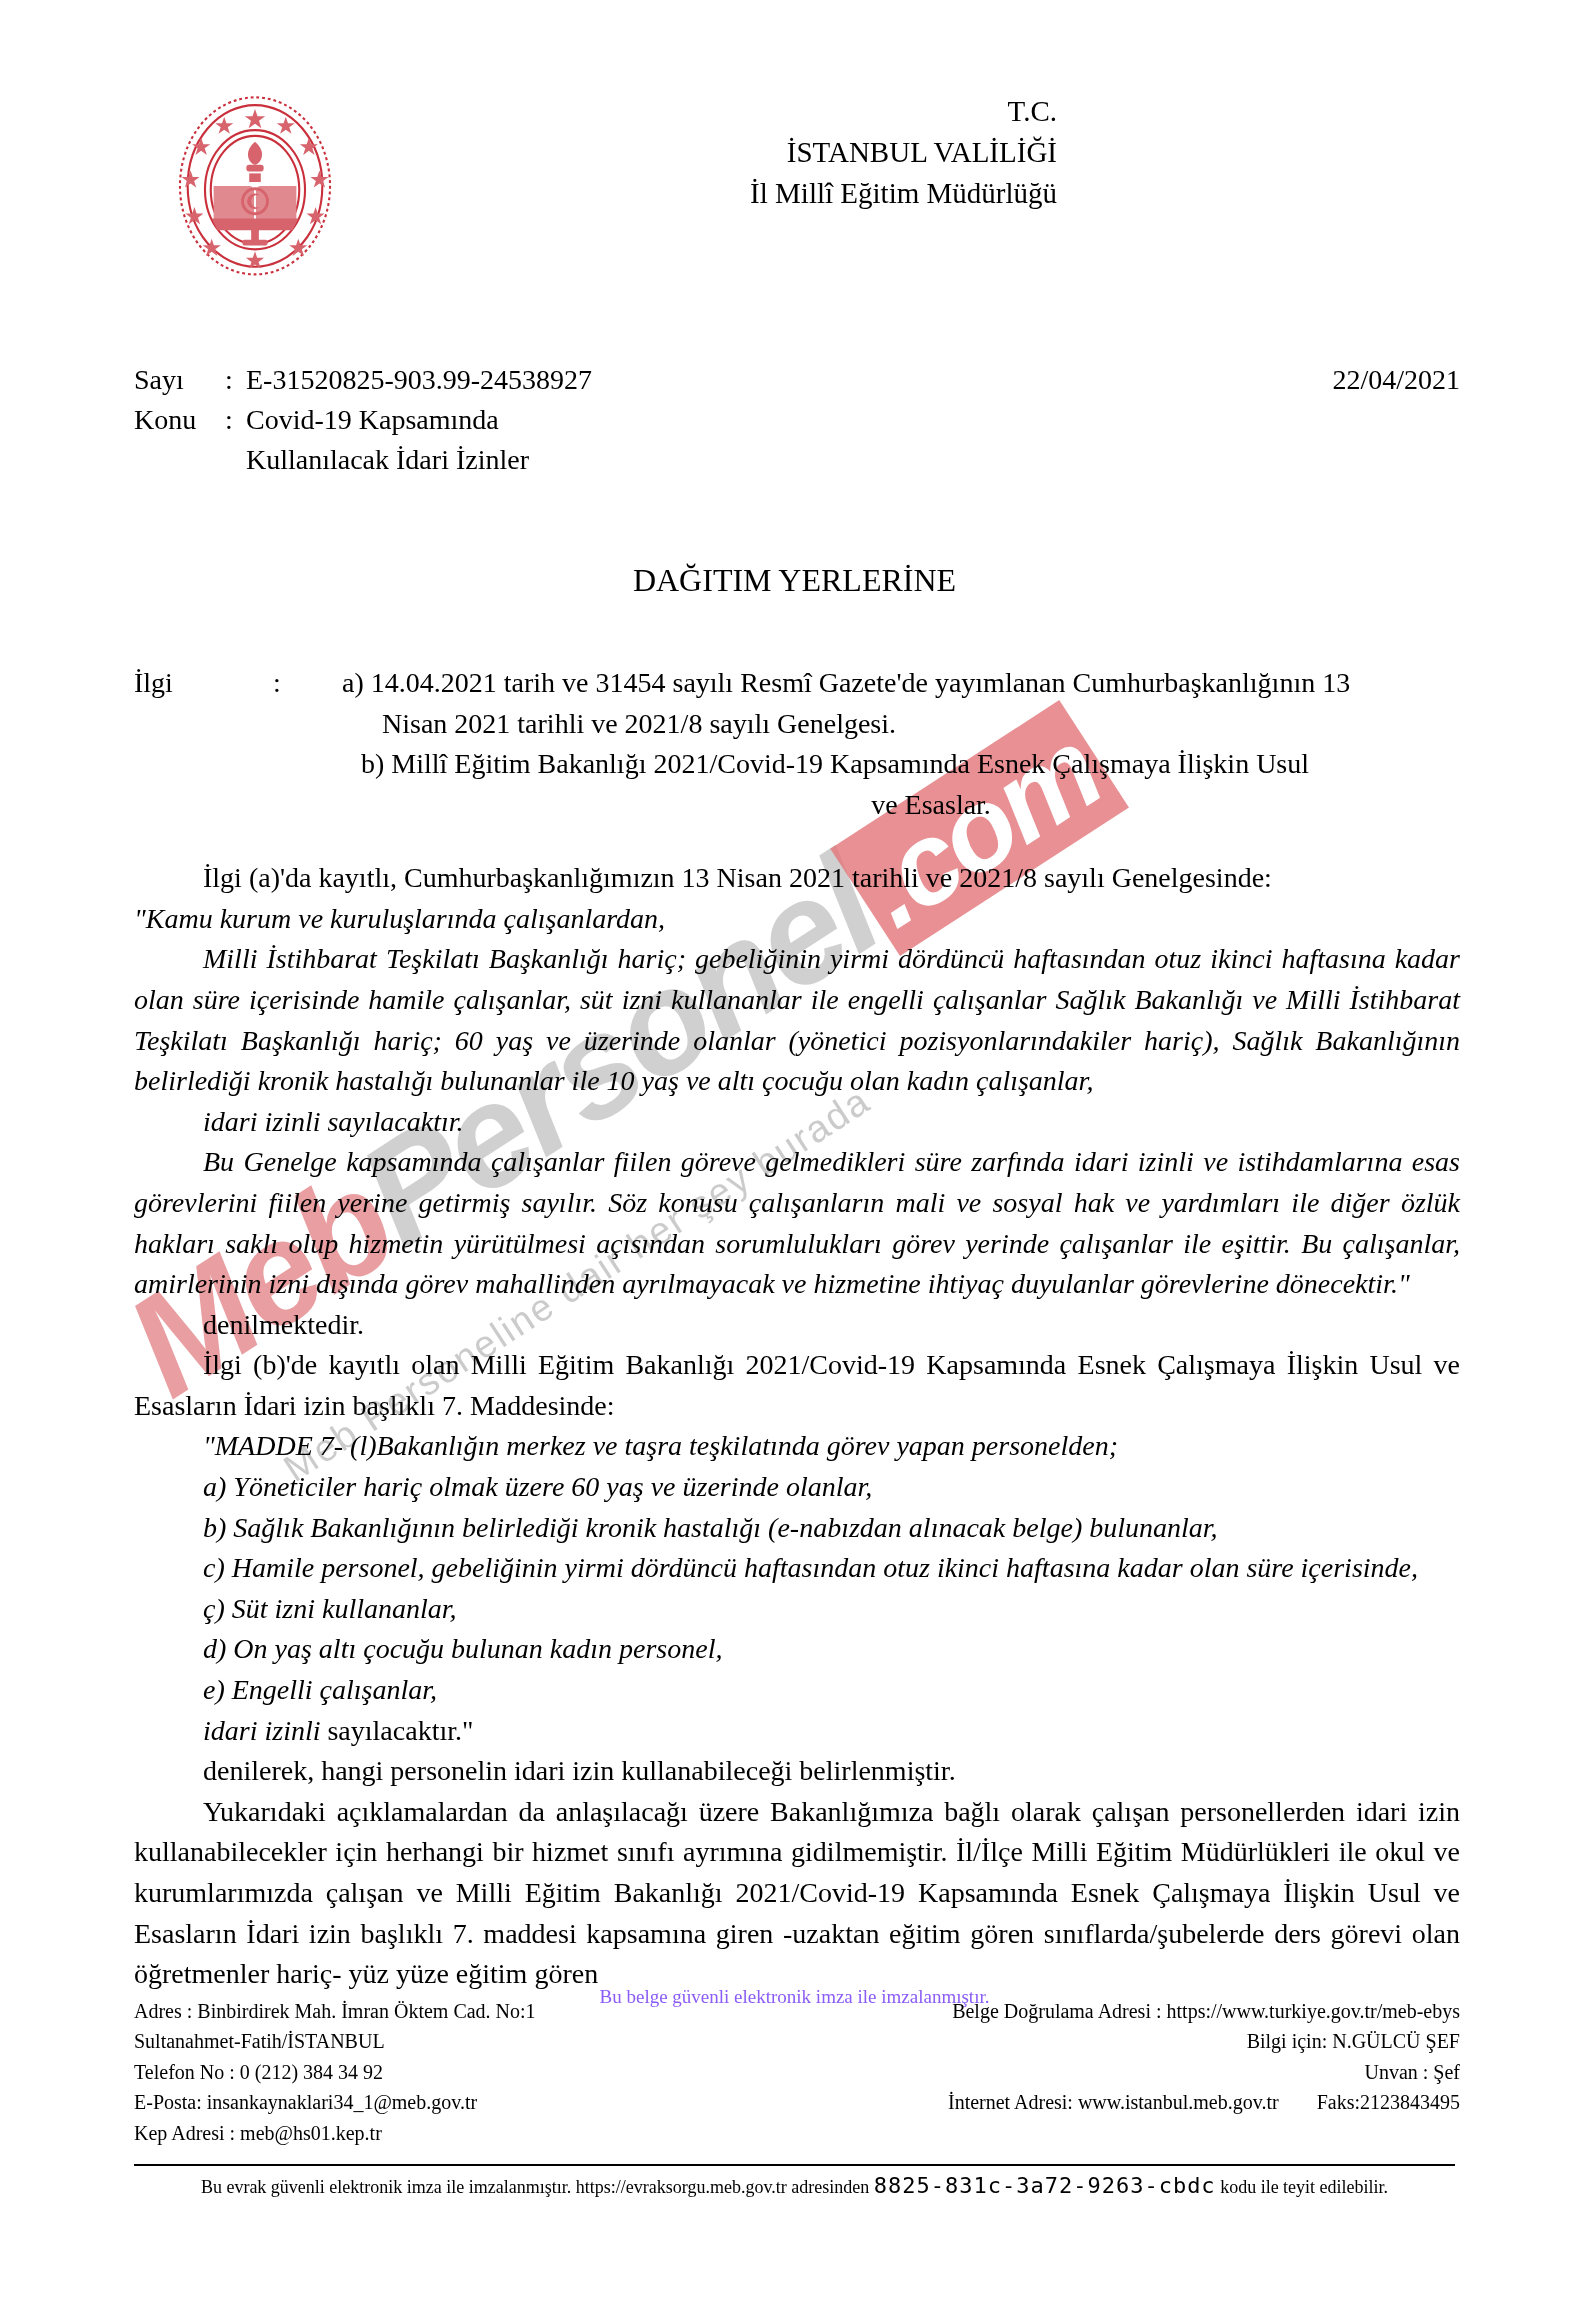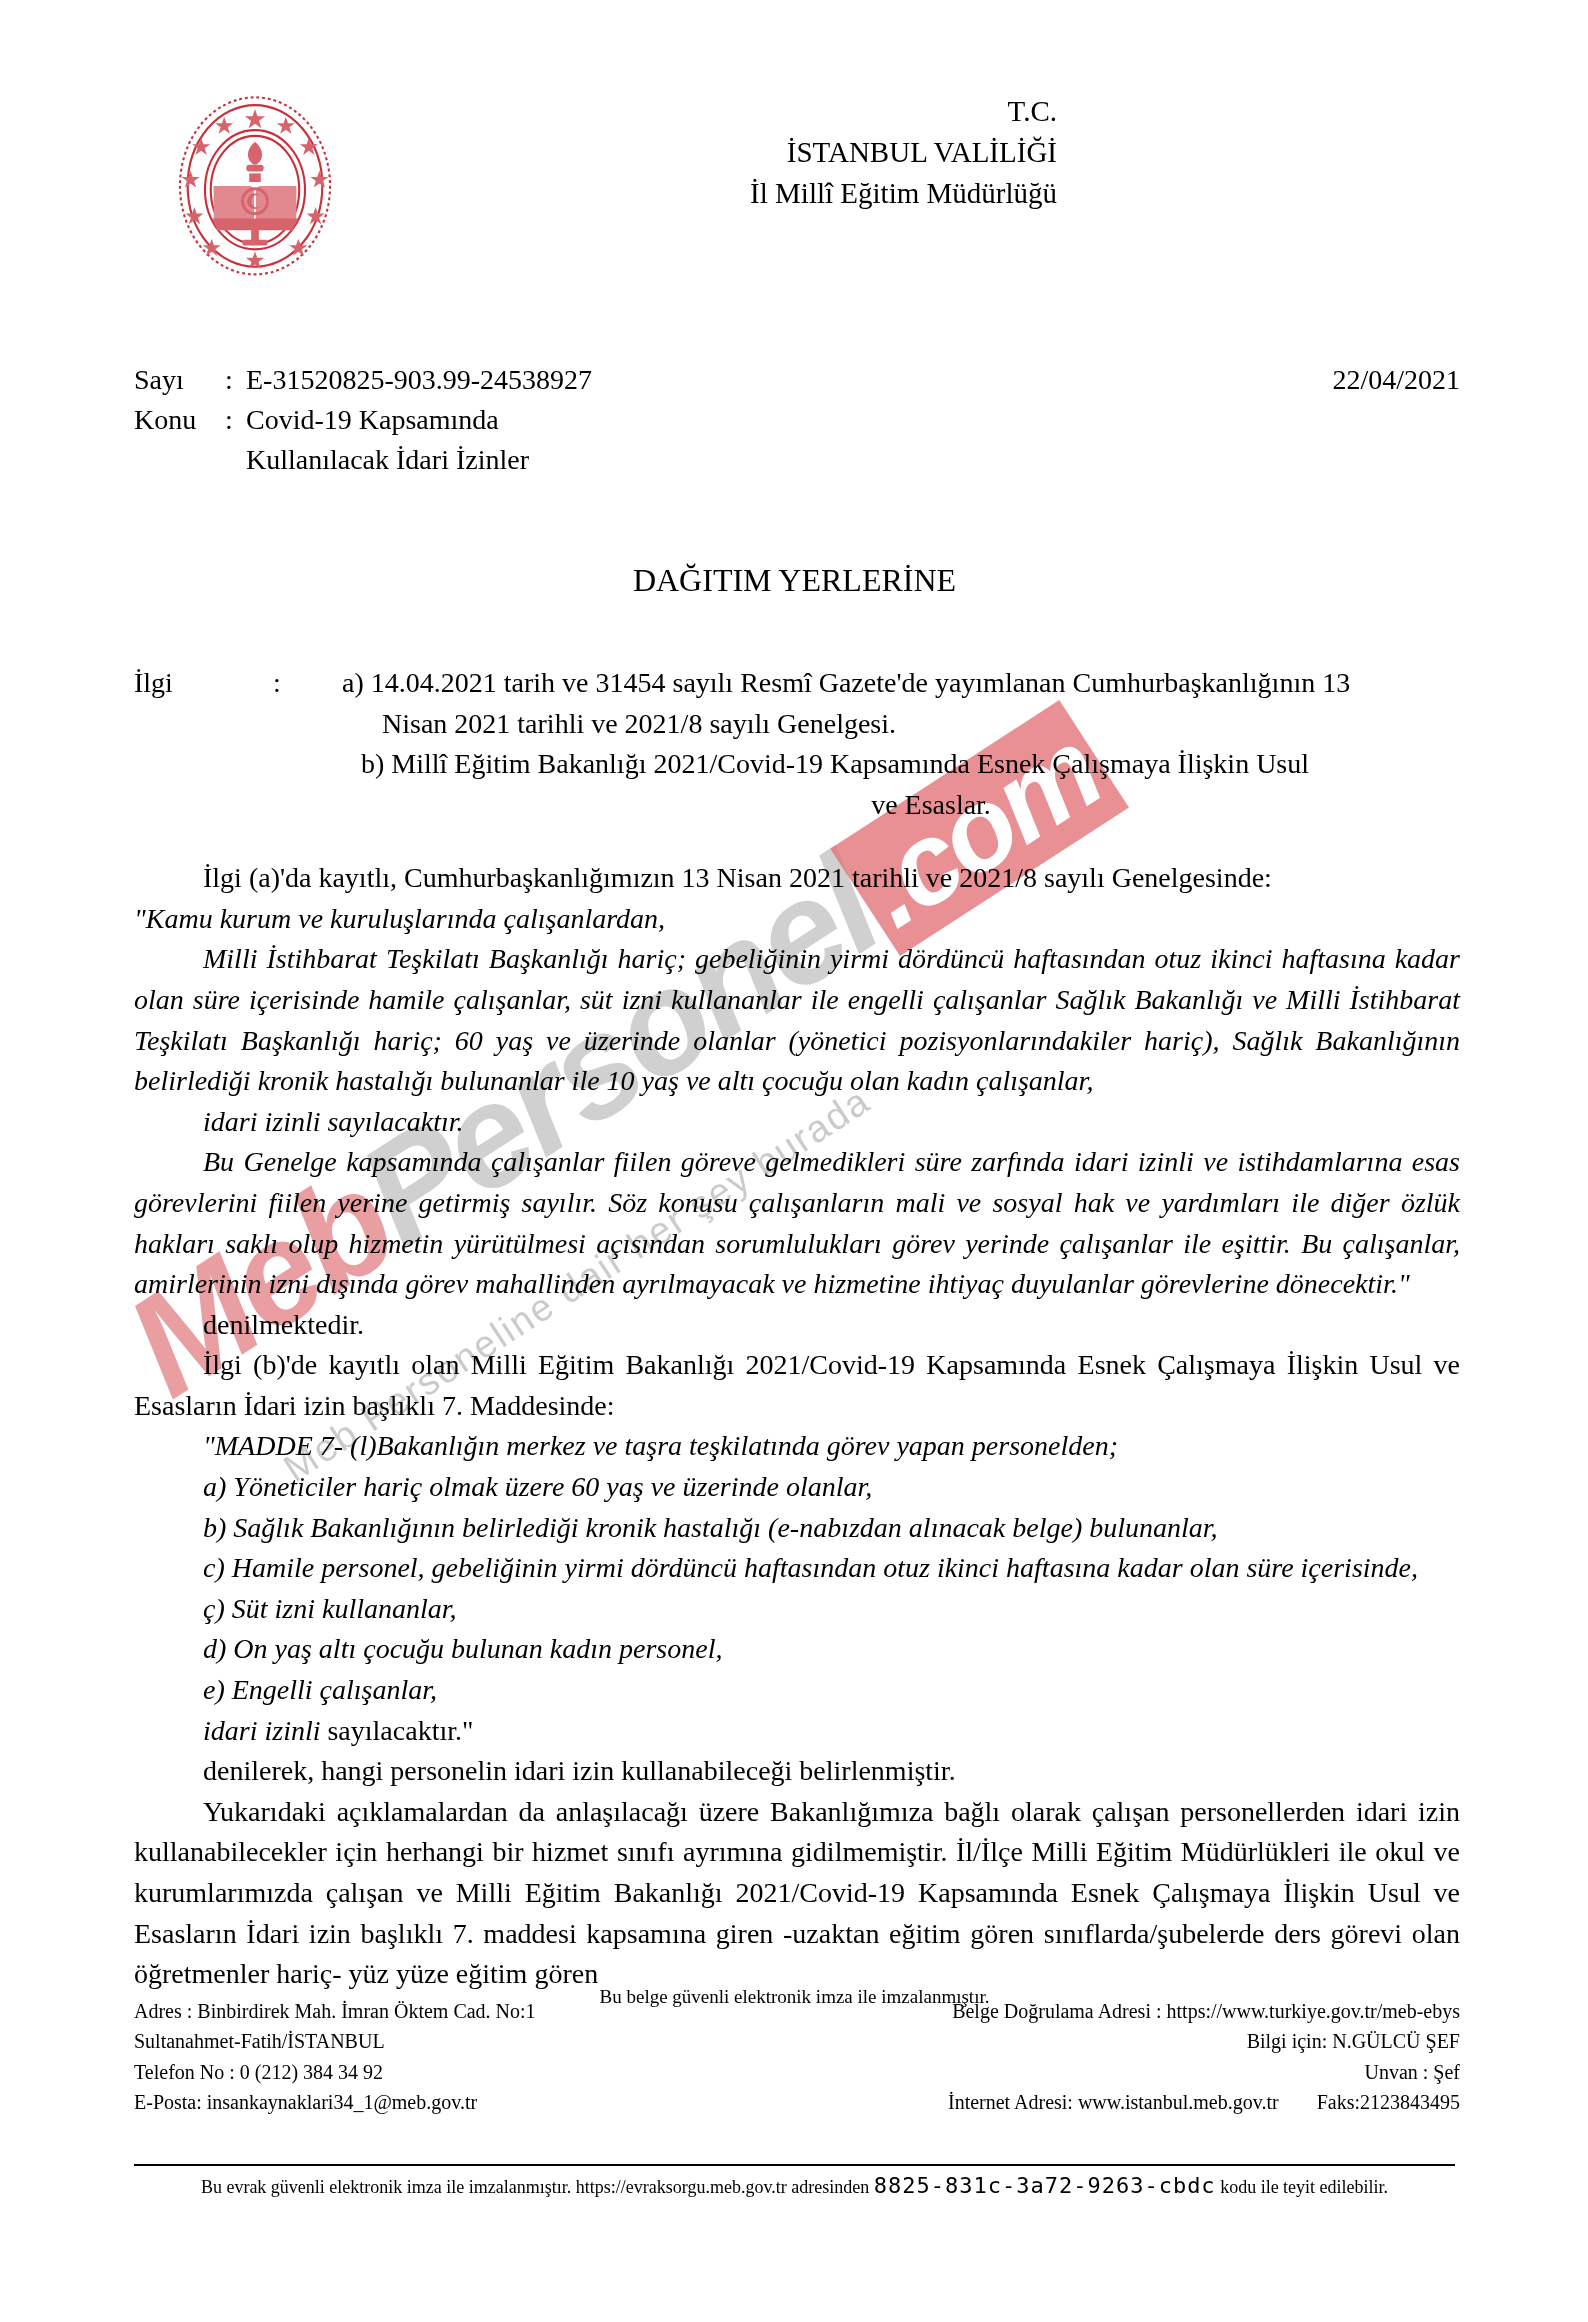--- a/index.html
+++ b/index.html
@@ -154,21 +154,21 @@
   .quoteline.flush { text-indent: 0; }
   .blk { margin: 0; }
 
   
   .esig-note {
     position: absolute;
     left: 0;
     top: 1986px;
     width: 1589px;
     text-align: center;
-    color: #000000;
+    color: #8b5cf6;
     font-size: 19px;
     z-index: 10;
   }
   .footer {
     position: absolute;
     left: 134px;
     top: 1996px;
     width: 1326px;
     z-index: 10;
     font-size: 20px;
@@ -316,20 +316,21 @@
 
   <div class="esig-note">Bu belge güvenli  elektronik imza ile imzalanmıştır.</div>
 
   <div class="footer">
     <div class="footer-grid">
       <div class="footer-left">
         <div>Adres : Binbirdirek Mah. İmran Öktem Cad. No:1</div>
         <div>Sultanahmet-Fatih/İSTANBUL</div>
         <div>Telefon No : 0 (212) 384 34 92</div>
         <div>E-Posta: insankaynaklari34_1@meb.gov.tr</div>
+        <div>Kep Adresi : meb@hs01.kep.tr</div>
       </div>
       <div class="footer-right">
         <div class="fr-line">Belge Doğrulama Adresi : https://www.turkiye.gov.tr/meb-ebys</div>
         <div class="fr-line">Bilgi için:  N.GÜLCÜ ŞEF</div>
         <div class="fr-line">Unvan : Şef</div>
         <div class="fr-split">
           <span>İnternet Adresi: www.istanbul.meb.gov.tr</span>
           <span>Faks:2123843495</span>
         </div>
       </div>

